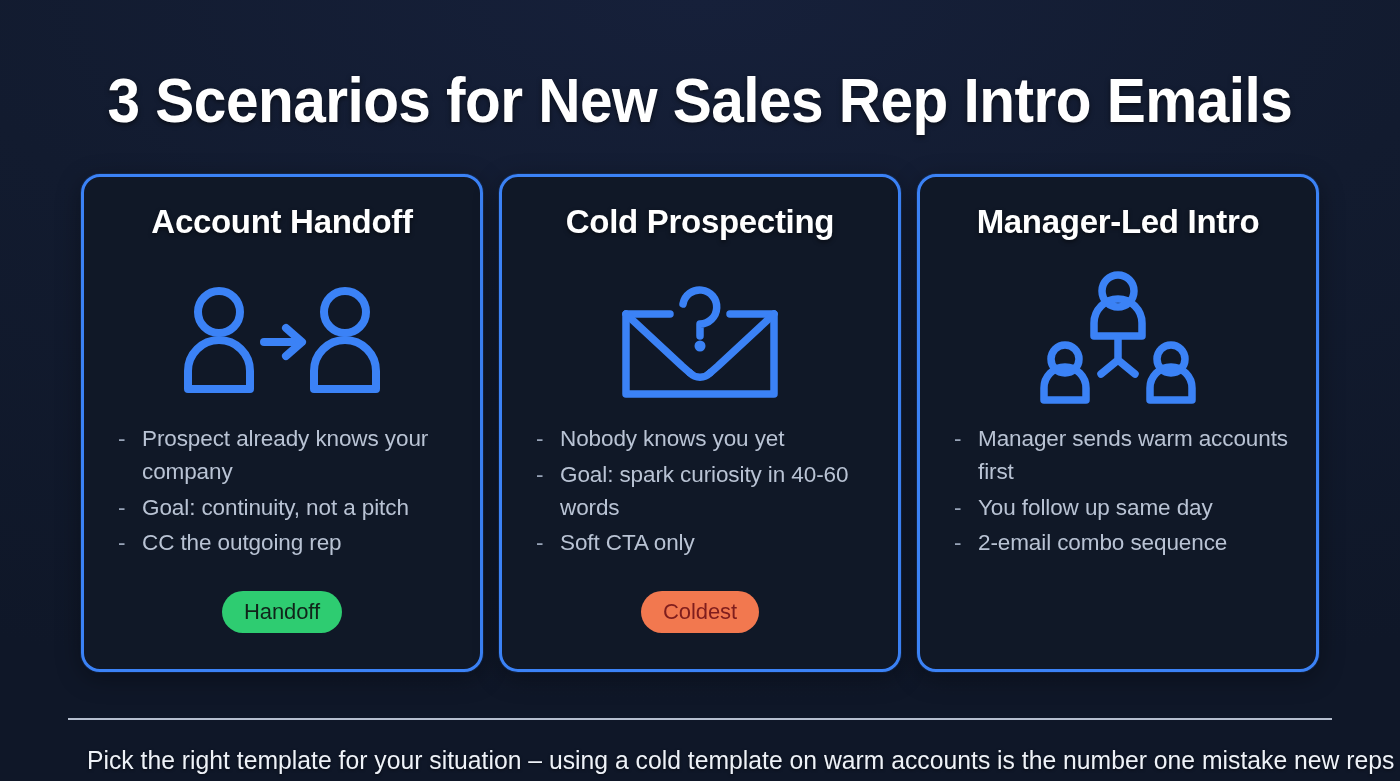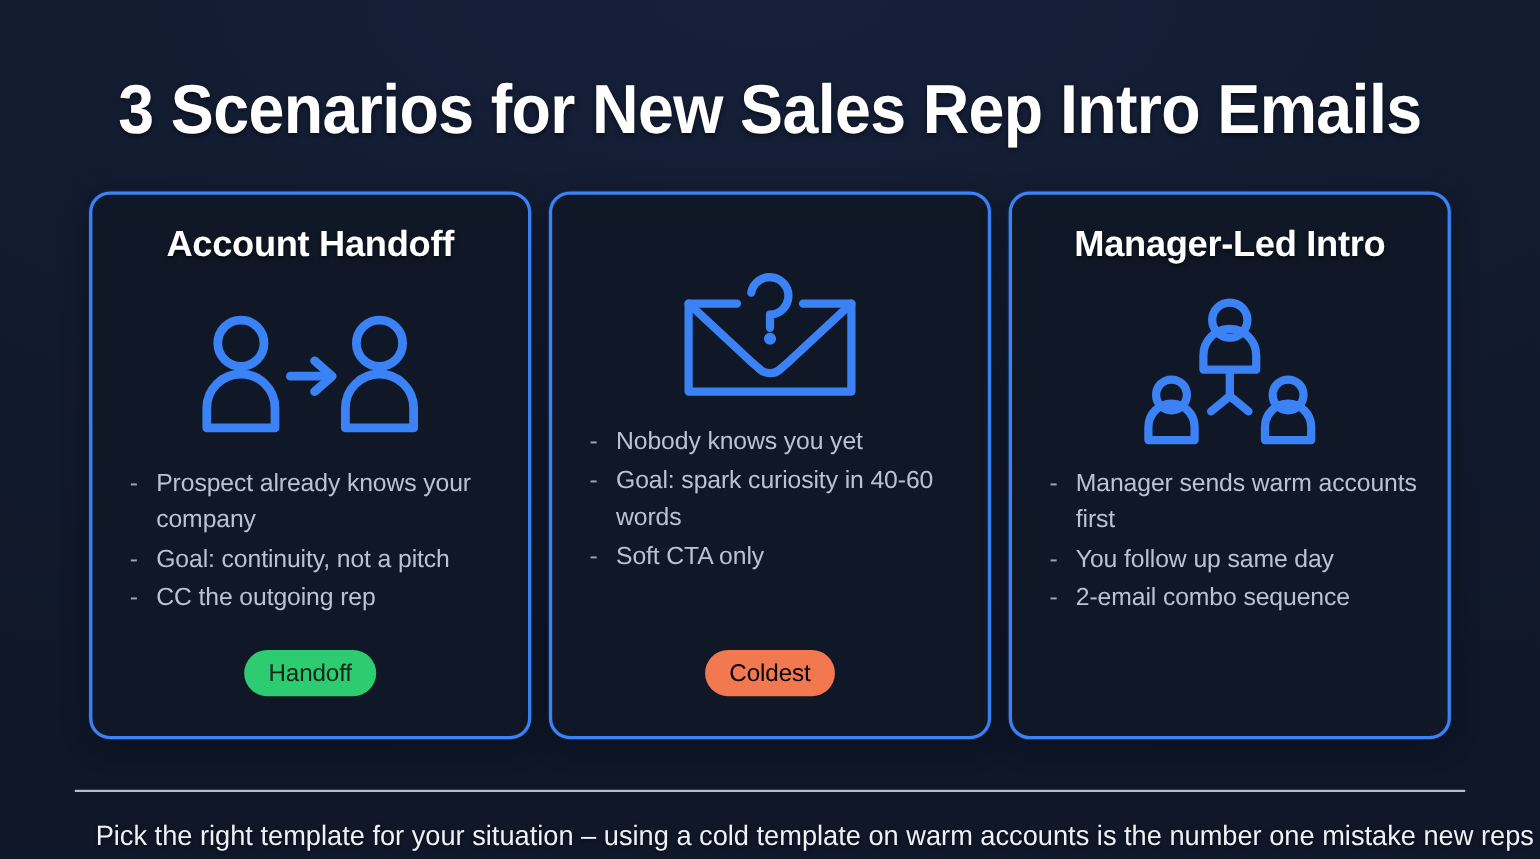--- a/index.html
+++ b/index.html
@@ -201,20 +201,21 @@
           <span class="btext">CC the outgoing rep</span>
         </div>
       </div>
 
       <div class="badge-row">
         <span class="badge" style="background: rgb(46, 204, 113); color: rgb(16, 36, 26);">Handoff</span>
       </div>
     </div>
 
     <div class="card">
+      <div class="card-title">Cold Prospecting</div>
 
       <div class="icon-box">
         <svg width="160" height="120" viewBox="0 0 160 120" fill="none" stroke="#3b82f6" stroke-width="7.5" stroke-linecap="round" stroke-linejoin="round">
 
           <path d="M6 34 h44 M110 34 h44 M6 34 v80 h148 v-80"></path>
 
           <polyline points="6,34 62,86 70,93"></polyline>
           <polyline points="154,34 98,86 90,93"></polyline>
           <path d="M70 93 a14 14 0 0 0 20 0"></path>
 
@@ -232,21 +233,21 @@
           <span class="dash">-</span>
           <span class="btext">Goal: spark curiosity in 40-60 words</span>
         </div>
         <div class="bullet">
           <span class="dash">-</span>
           <span class="btext">Soft CTA only</span>
         </div>
       </div>
 
       <div class="badge-row">
-        <span class="badge" style="background: rgb(242, 120, 79); color: #000000;">Coldest</span>
+        <span class="badge" style="background: rgb(242, 120, 79); color: #7f1d1d;">Coldest</span>
       </div>
     </div>
 
     <div class="card">
       <div class="card-title">Manager-Led Intro</div>
 
       <div class="icon-box">
         <svg width="150" height="135" viewBox="0 0 150 135" fill="none" stroke="#3b82f6" stroke-width="7.5" stroke-linecap="round" stroke-linejoin="round">
 
           <circle cx="75" cy="19" r="16"></circle>

